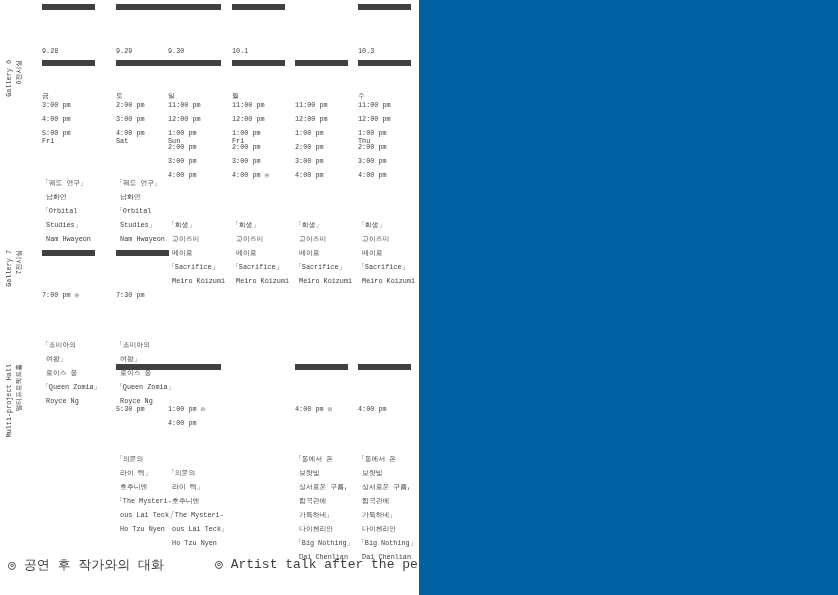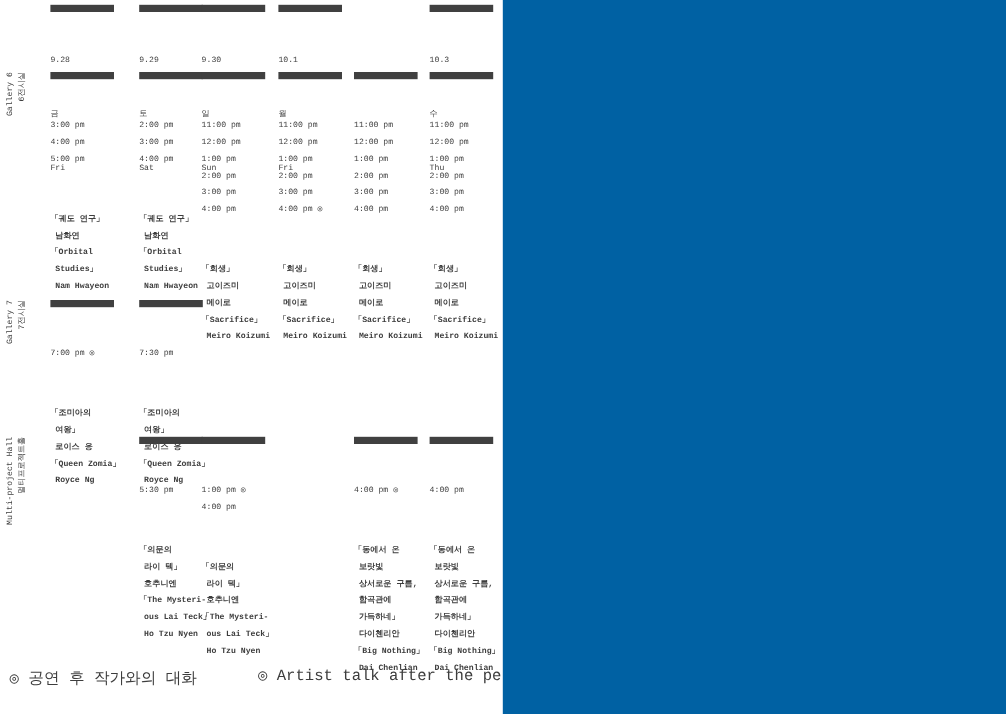--- a/index.html
+++ b/index.html
@@ -10,21 +10,21 @@
   }
   .blue-panel{position:absolute;left:419px;top:0;width:419px;height:595px;background:#0061a3;}
   .cell{
     position:absolute;width:53px;border-top:6px solid #404040;
     padding-top:4px;font-size:6.8px;line-height:14px;white-space:pre;
   }
   .c0{left:42px}.c1{left:116px}.c2{left:168px}.c3{left:232px}.c4{left:295px}.c5{left:358px}
   .t-h{top:4px}.t-g6{top:60px}.t-g7{top:250px}.t-mh{top:364px}
   .hline{line-height:15px;}
   .times{white-space:pre;}
-  .title{margin-top:8px;white-space:pre;font-weight:bold;}
+  .title{margin-top:8px;white-space:pre;}
   .vlabel{
     position:absolute;transform-origin:0 0;
     transform:rotate(-90deg) translate(-100%,0);
     text-align:right;font-size:6.8px;line-height:9.5px;white-space:nowrap;
   }
   .vl-g6{left:5px;top:60px}
   .vl-g7{left:5px;top:250px}
   .vl-mh{left:5px;top:364px}
   .footer-note{position:absolute;top:556px;font-size:13px;white-space:pre;}
   .fn-kr{left:8px}

